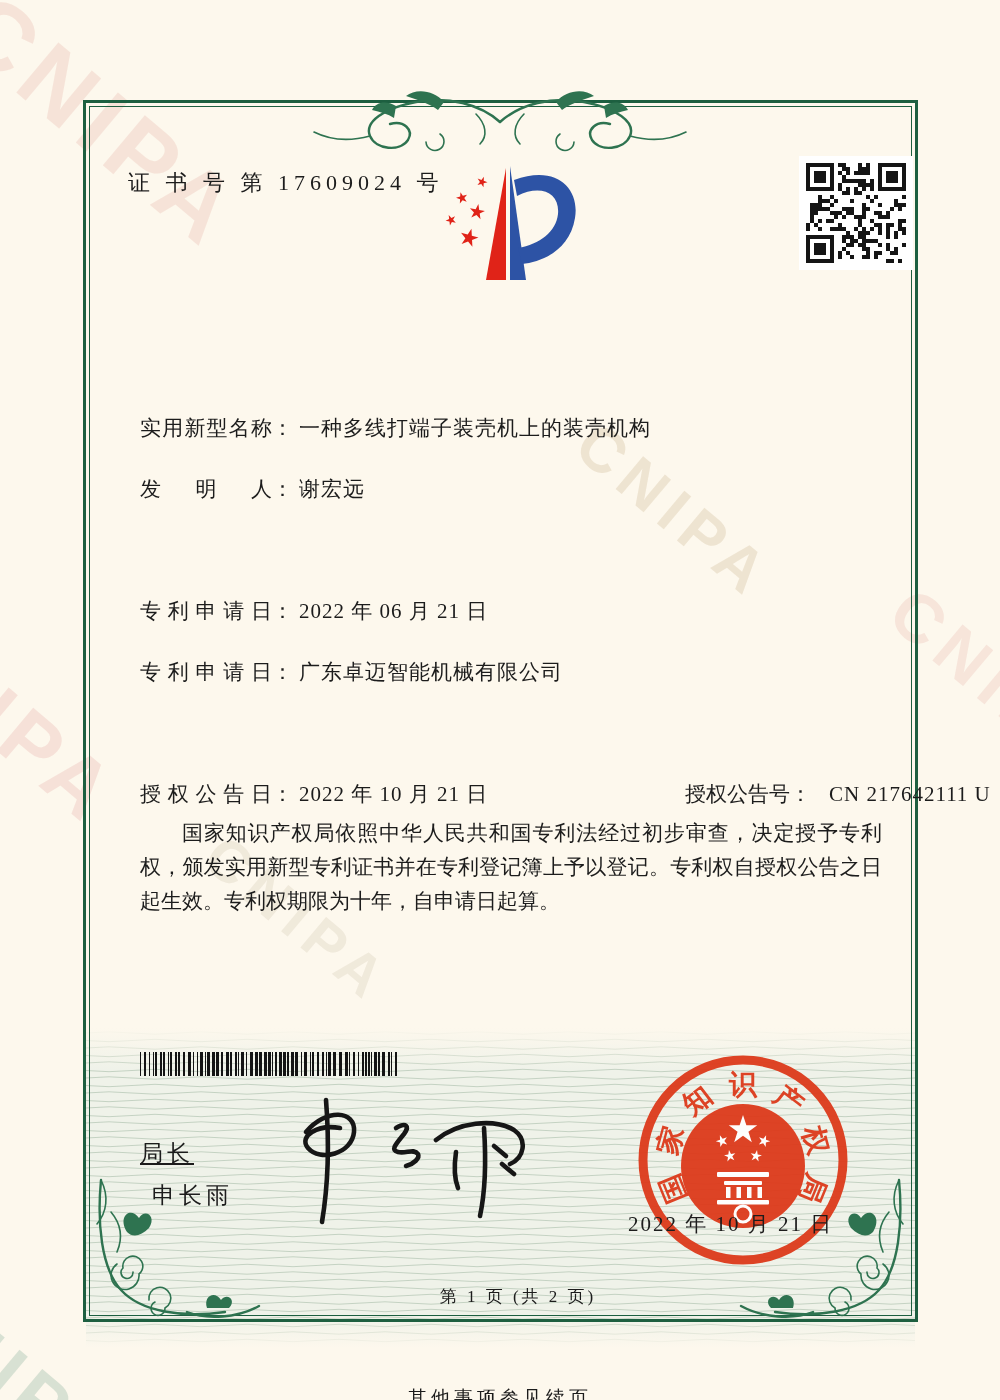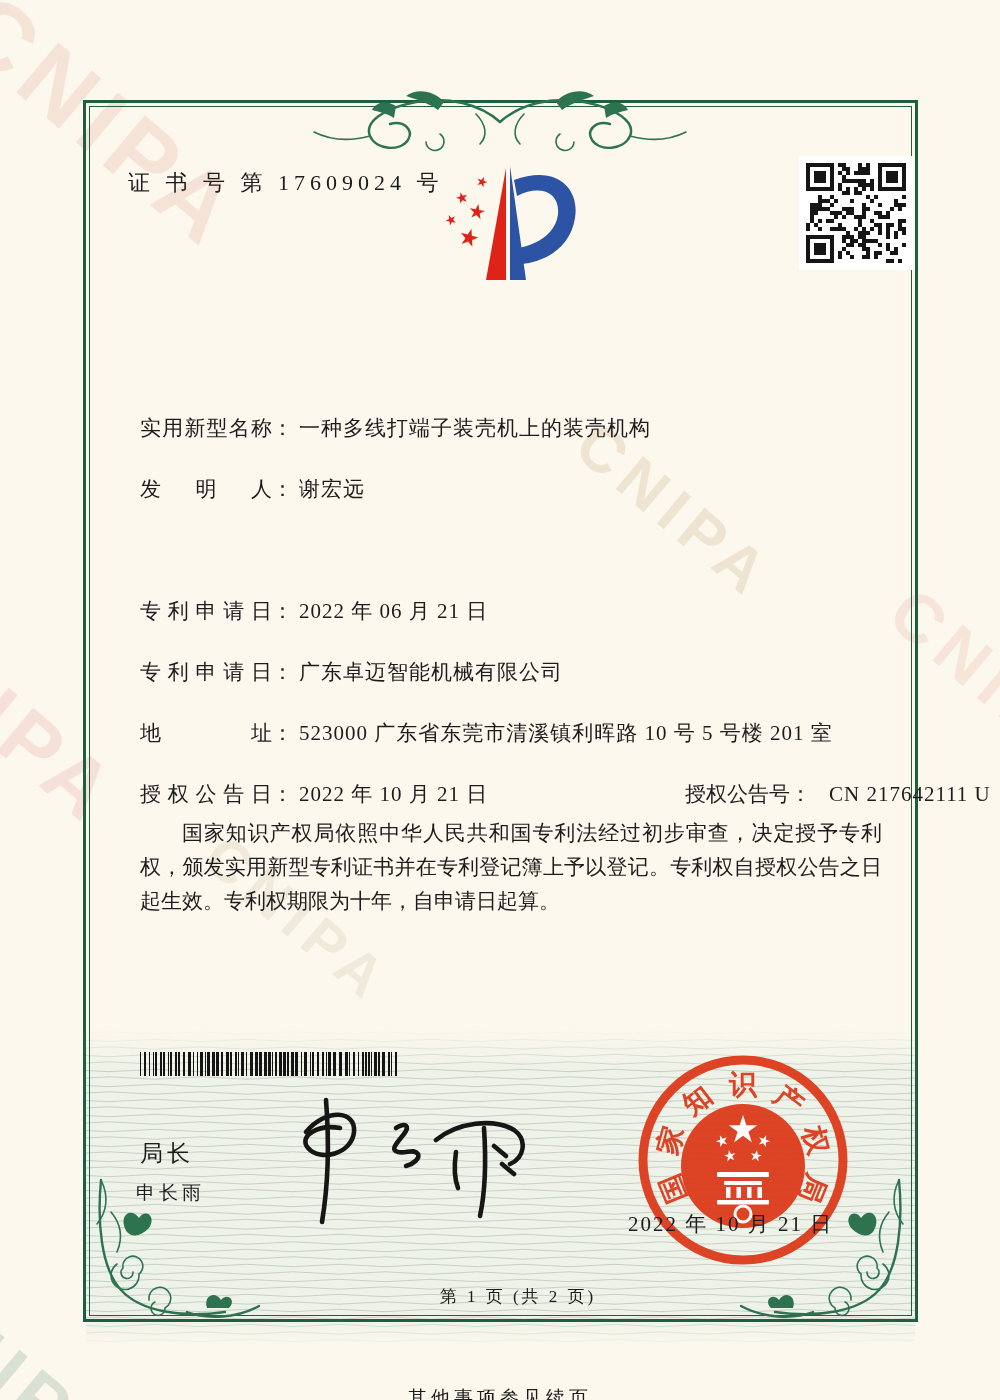--- a/index.html
+++ b/index.html
@@ -36,22 +36,22 @@
   .frow{position:absolute;left:140px;font-size:21px;z-index:5;white-space:nowrap;}
   .flabel{display:inline-block;width:132px;text-align:justify;text-align-last:justify;vertical-align:top;}
   .fcolon{display:inline-block;}
   .fval{margin-left:6px;letter-spacing:1px;}
   .fval2{margin-left:18px;letter-spacing:1px;}
   .grp2{position:absolute;left:545px;top:0;white-space:nowrap;}
   .paras{position:absolute;left:140px;top:816px;width:742px;font-size:21px;line-height:34px;
          text-align:justify;z-index:5;}
   .paras p{margin:0;text-indent:2em;}
   .barcode{position:absolute;left:140px;top:1052px;width:262px;height:24px;z-index:5;}
-  .dirtitle{position:absolute;left:140px;top:1138px;font-size:23px;letter-spacing:4px;z-index:5;}
-  .dirname{position:absolute;left:136px;top:1180px;font-size:19px;letter-spacing:4px;z-index:5;}
+  .dirtitle{position:absolute;left:140px;top:1138px;font-size:23px;letter-spacing:4px;z-index:5;text-decoration:underline;}
+  .dirname{position:absolute;left:152px;top:1180px;font-size:23px;letter-spacing:4px;z-index:5;}
   .sig{position:absolute;left:268px;top:1088px;width:290px;height:145px;z-index:6;}
   .seal{position:absolute;left:618px;top:1048px;width:250px;height:230px;z-index:6;opacity:.95;}
   .sealdate{position:absolute;left:628px;top:1210px;font-size:21px;letter-spacing:2px;z-index:7;}
   .pageno{position:absolute;left:0;right:0;top:1285px;text-align:center;font-size:17px;
           letter-spacing:3px;z-index:5;padding-left:36px;}
   .contnote{position:absolute;left:0;right:0;top:1340px;text-align:center;font-size:19px;
             letter-spacing:4px;z-index:5;margin-top:45px;}
   
   .gstroke{stroke:var(--ogreen,#2e7350);fill:none;stroke-width:2.4;stroke-linecap:round;}
   .gthin{stroke:var(--ogreen,#2e7350);fill:none;stroke-width:1.6;stroke-linecap:round;}
@@ -365,23 +365,20 @@
   </div>
   <div class="frow" style="top:475px;">
     <span class="flabel">发明人</span><span class="fcolon">：</span><span class="fval">谢宏远</span>
   </div>
   <div class="frow" style="top:597px;">
     <span class="flabel">专利申请日</span><span class="fcolon">：</span><span class="fval">2022 年 06 月 21 日</span>
   </div>
   <div class="frow" style="top:658px;">
     <span class="flabel">专利申请日</span><span class="fcolon">：</span><span class="fval">广东卓迈智能机械有限公司</span>
   </div>
-  <div class="frow" style="top:719px;">
-    <span class="flabel">地址</span><span class="fcolon">：</span><span class="fval">523000  广东省东莞市清溪镇利晖路 10 号 5 号楼 201 室</span>
-  </div>
   <div class="frow" style="top:780px;width:742px;">
     <span class="flabel">授权公告日</span><span class="fcolon">：</span><span class="fval">2022 年 10 月 21 日</span>
     <span class="grp2">
       <span>授权公告号</span><span>：</span><span class="fval2">CN 217642111 U</span>
     </span>
   </div>
 
   <div class="paras">
     <p>国家知识产权局依照中华人民共和国专利法经过初步审查，决定授予专利权，颁发实用新型专利证书并在专利登记簿上予以登记。专利权自授权公告之日起生效。专利权期限为十年，自申请日起算。</p>
   </div>

